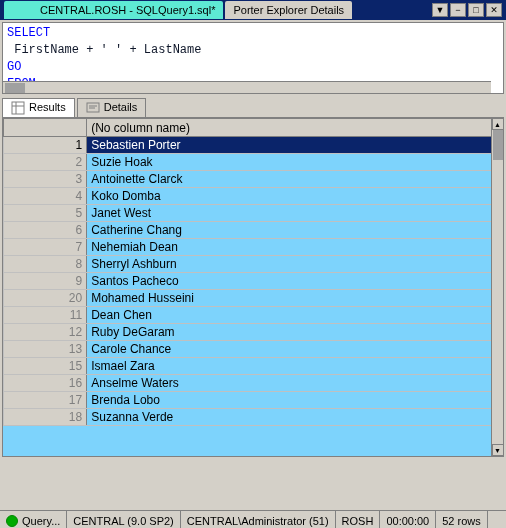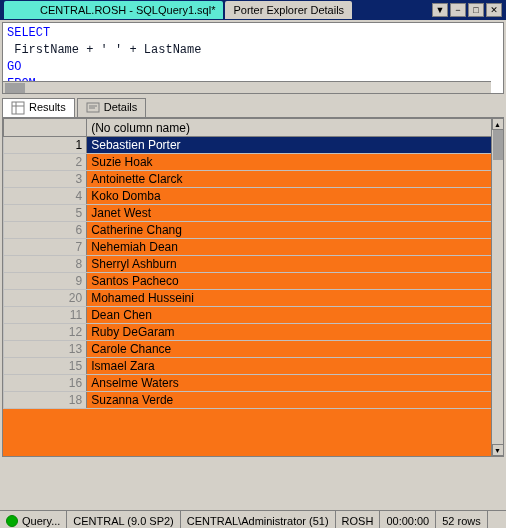--- a/index.html
+++ b/index.html
@@ -133,21 +133,21 @@
     .tab-icon {
       width: 14px;
       height: 14px;
       display: inline-flex;
       align-items: center;
       justify-content: center;
     }
 
     
     .results-container {
-      background: #f97316;
+      background: #7dd3fc;
       border: 1px solid #808080;
       margin: 0 2px;
       overflow: hidden;
       height: 340px;
       position: relative;
     }
     .results-table {
       width: 100%;
       border-collapse: collapse;
       font-size: 12px;
@@ -382,20 +382,24 @@
           </tr>
           <tr>
             <td class="row-num">15</td>
             <td>Ismael Zara</td>
           </tr>
           <tr>
             <td class="row-num">16</td>
             <td>Anselme Waters</td>
           </tr>
           <tr>
+            <td class="row-num">17</td>
+            <td>Brenda Lobo</td>
+          </tr>
+          <tr>
             <td class="row-num">18</td>
             <td>Suzanna Verde</td>
           </tr>
         </tbody>
     </table>
     <div class="v-scrollbar">
       <div class="v-scrollbar-btn">▲</div>
       <div class="v-scrollbar-track">
         <div class="v-scrollbar-thumb"></div>
       </div>

